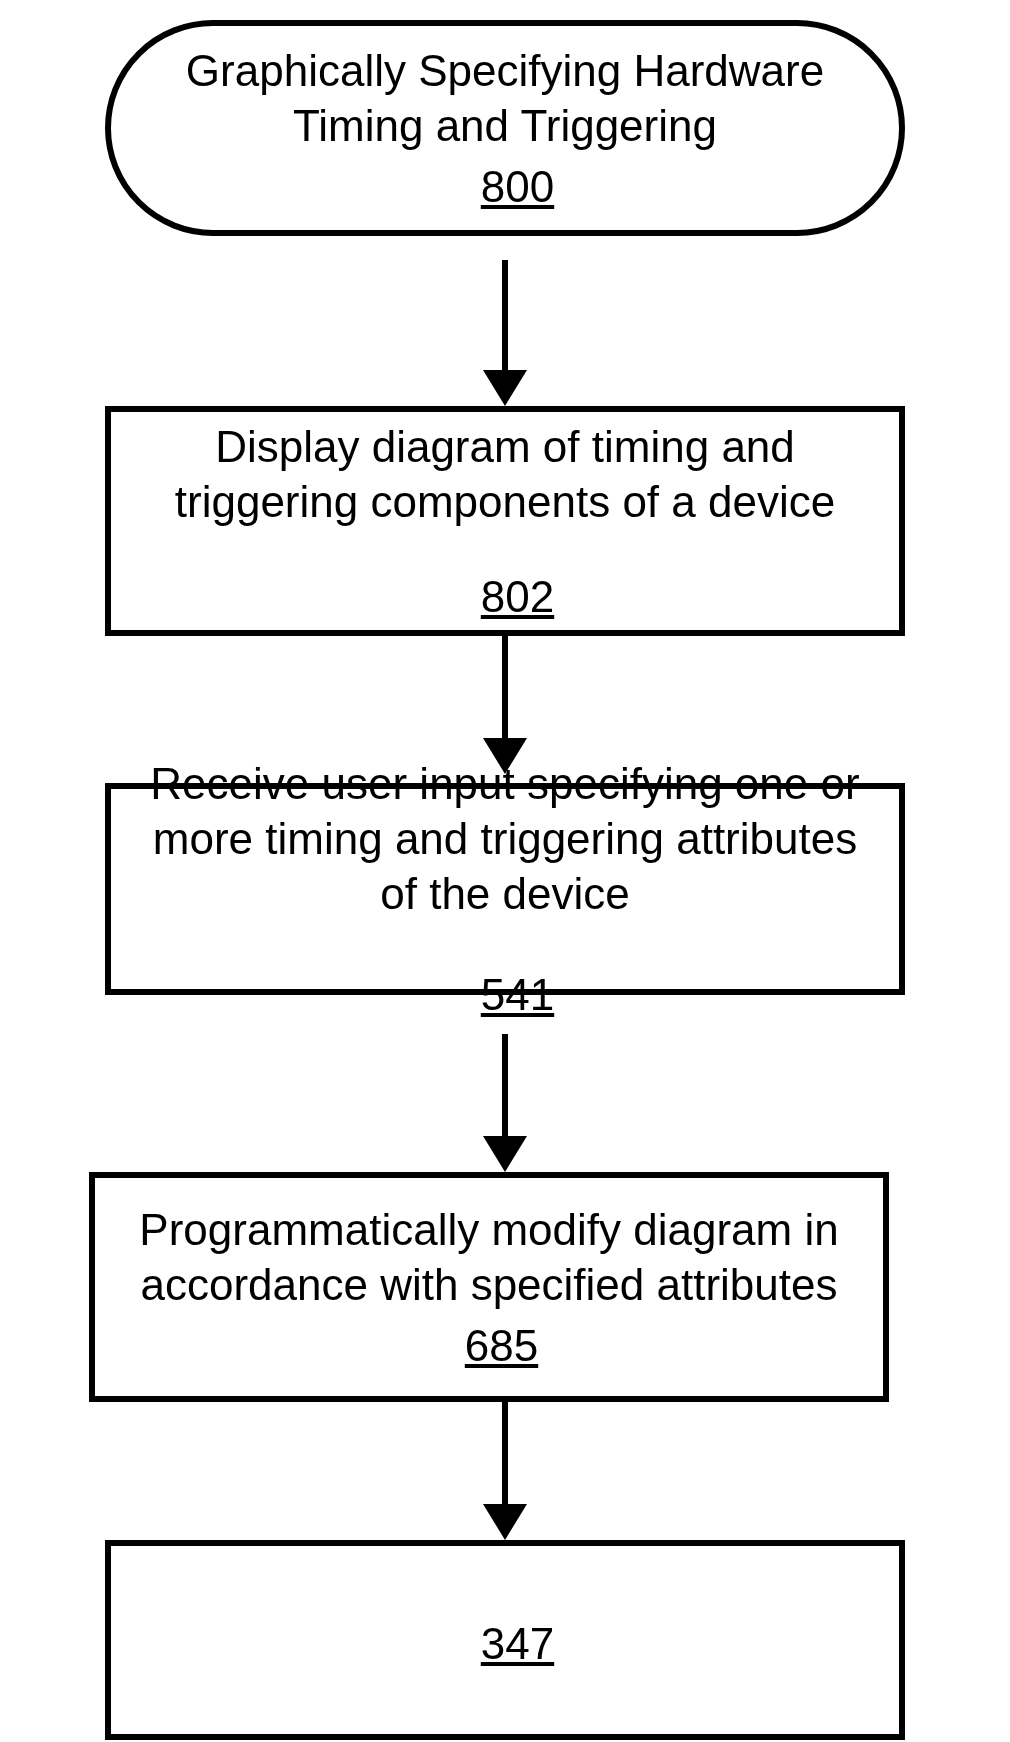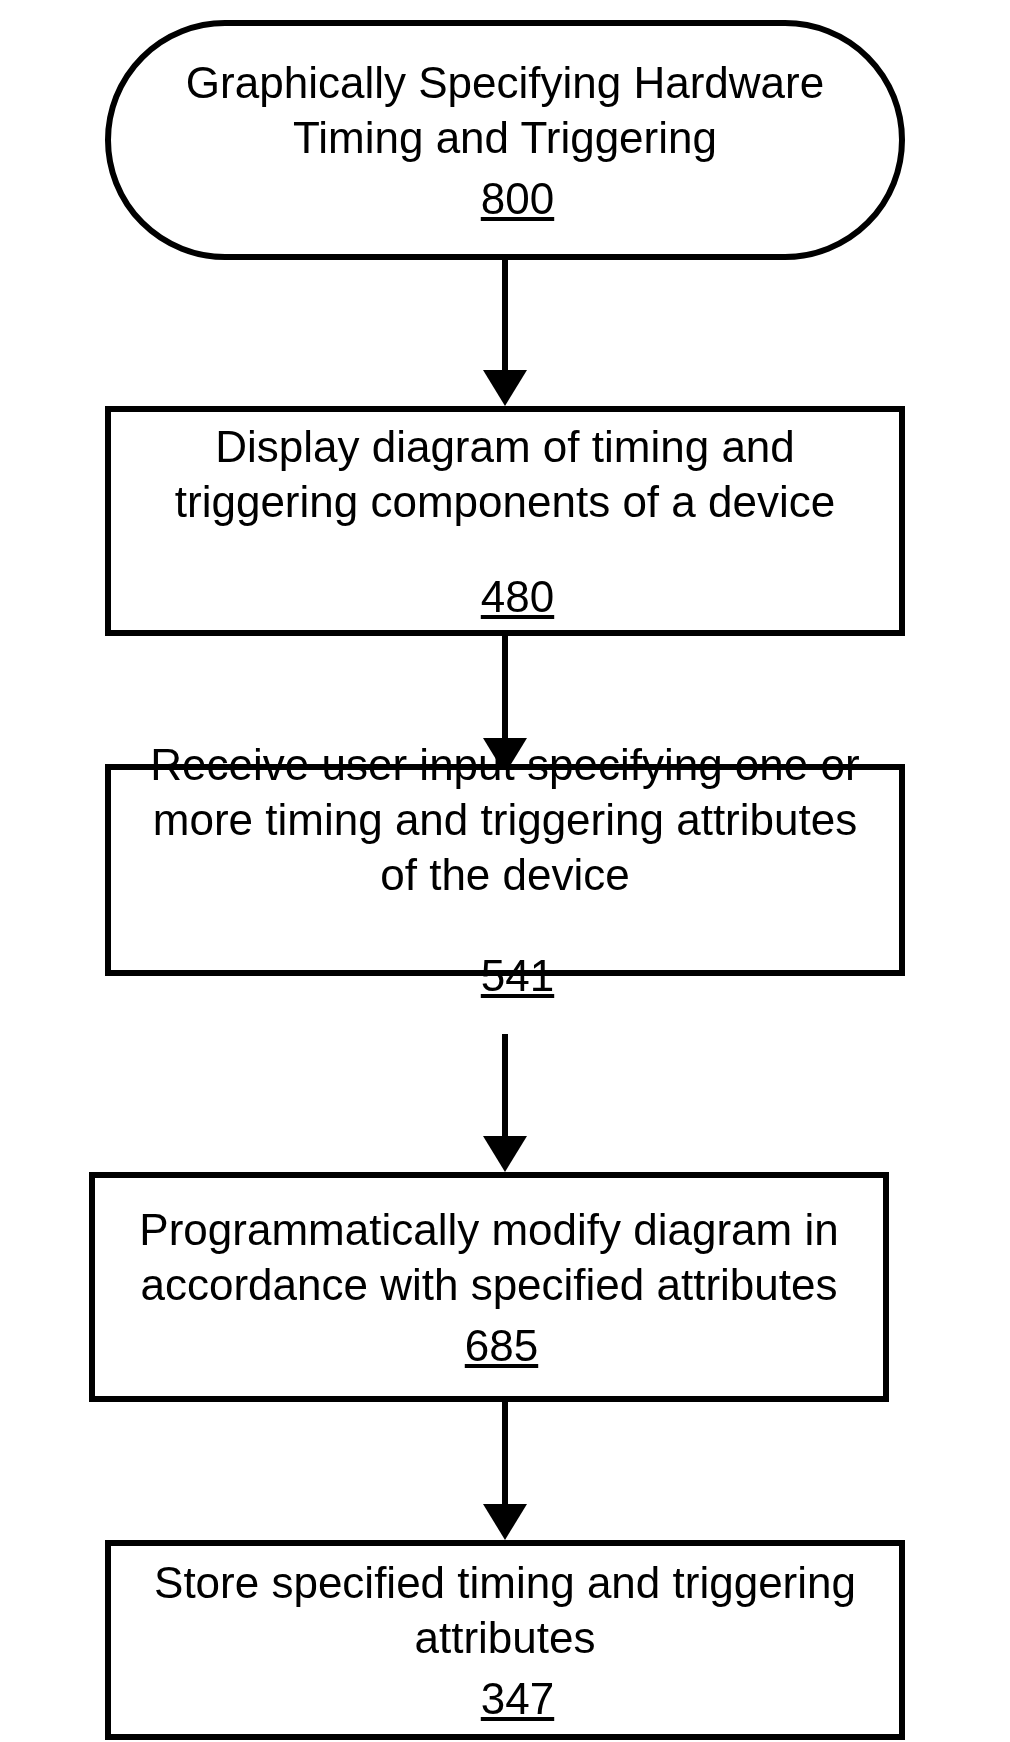--- a/index.html
+++ b/index.html
@@ -54,50 +54,49 @@
     border-left: 22px solid transparent;
     border-right: 22px solid transparent;
     border-top: 36px solid #000;
   }
 </style>
 </head>
 <body>
 
 <div class="canvas">
 
-  <div class="node terminator" style="left:105px; top:20px; width:800px; height:240px;">
+  <div class="node terminator" style="left:105px; top:20px; width:800px; height:216px;">
     <div>Graphically Specifying Hardware Timing and Triggering</div>
     <div class="ref">800</div>
   </div>
 
   <div class="arrow-line" style="top:260px; height:110px;"></div>
   <div class="arrow-head" style="top:370px;"></div>
 
   <div class="node" style="left:105px; top:406px; width:800px; height:230px;gap:34px;">
     <div>Display diagram of timing and triggering components of a device</div>
-    <div class="ref">480</div>
+    <div class="ref">802</div>
   </div>
 
   <div class="arrow-line" style="top:636px; height:102px;"></div>
   <div class="arrow-head" style="top:738px;"></div>
 
-  <div class="node" style="left:105px; top:764px; width:800px; height:212px;gap:40px;">
+  <div class="node" style="left:105px; top:783px; width:800px; height:212px;gap:40px;">
     <div>Receive user input specifying one or more timing and triggering attributes of the device</div>
     <div class="ref">541</div>
   </div>
 
   <div class="arrow-line" style="top:1034px; height:102px;"></div>
   <div class="arrow-head" style="top:1136px;"></div>
 
   <div class="node" style="left:89px; top:1172px; width:800px; height:230px;">
     <div>Programmatically modify diagram in accordance with specified attributes</div>
     <div class="ref">685</div>
   </div>
 
   <div class="arrow-line" style="top:1402px; height:102px;"></div>
   <div class="arrow-head" style="top:1504px;"></div>
 
   <div class="node" style="left:105px; top:1540px; width:800px; height:200px;">
-    <div>Store specified timing and triggering attributes</div>
     <div class="ref">347</div>
   </div>
 
 </div>
 
 </body></html>

